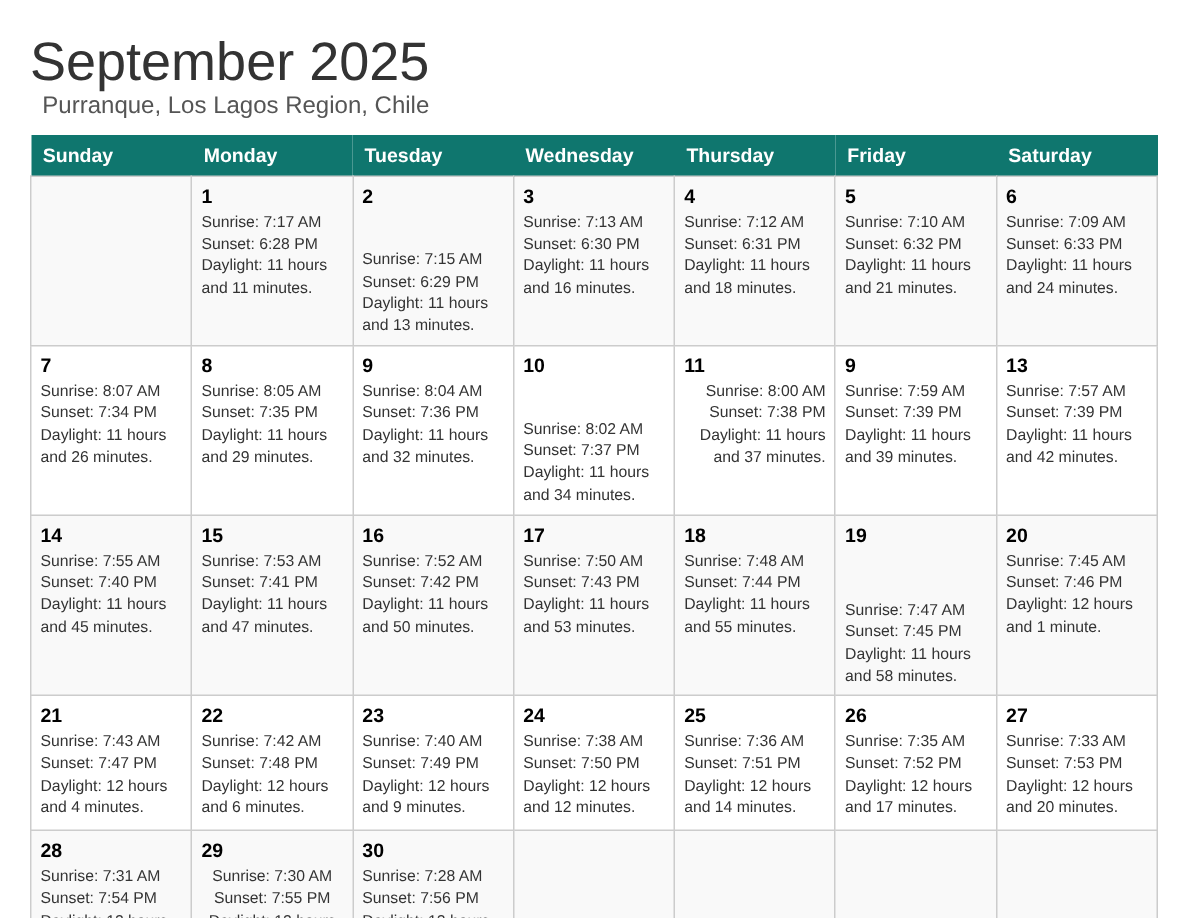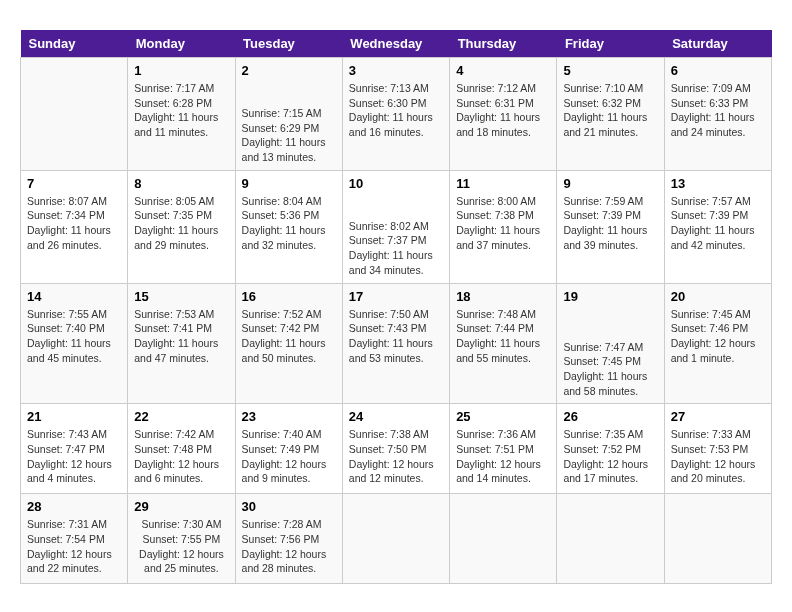--- a/index.html
+++ b/index.html
@@ -42,21 +42,21 @@
     .location-title {
       font-size: 16px;
       color: #555;
     }
     table {
       width: 100%;
       border-collapse: collapse;
       font-size: 11px;
     }
     thead th {
-      background: #4c1d95;
+      background: #0f766e;
       color: #fff;
       text-align: left;
       padding: 6px 8px;
       font-size: 13px;
       font-weight: bold;
     }
     tbody td {
       border: 1px solid #ccc;
       vertical-align: top;
       padding: 5px 6px;
@@ -76,20 +76,24 @@
       line-height: 1.4;
     }
     tbody tr:nth-child(odd) td { background: #f9f9f9; }
     tbody tr:nth-child(even) td { background: #fff; }
     tbody td:first-child { border-left: 1px solid #ccc; }
   </style>
 </head>
 <body>
 
 <div class="header">
+  <div class="title-area">
+    <div class="month-title">September 2025</div>
+    <div class="location-title">Purranque, Los Lagos Region, Chile</div>
+  </div>
 </div>
 
 <table>
   <thead>
     <tr id="header-row">
         <th>Sunday</th>
         <th>Monday</th>
         <th>Tuesday</th>
         <th>Wednesday</th>
         <th>Thursday</th>
@@ -154,34 +158,34 @@
         <td>
           <span class="day-number">8</span>
           <div class="day-info" style="white-space: pre-line;">Sunrise: 8:05 AM
 Sunset: 7:35 PM
 Daylight: 11 hours
 and 29 minutes.</div>
         </td>
         <td>
           <span class="day-number">9</span>
           <div class="day-info" style="white-space: pre-line;">Sunrise: 8:04 AM
-Sunset: 5:36 PM
+Sunset: 7:36 PM
 Daylight: 11 hours
 and 32 minutes.</div>
         </td>
         <td>
           <span class="day-number">10</span>
           <div class="day-info" style="white-space: pre-line; margin-top: 28px;">Sunrise: 8:02 AM
 Sunset: 7:37 PM
 Daylight: 11 hours
 and 34 minutes.</div>
         </td>
         <td>
           <span class="day-number">11</span>
-          <div class="day-info" style="white-space: pre-line;">Sunrise: 8:00 AM
+          <div class="day-info" style="white-space: pre-line; text-align: right;">Sunrise: 8:00 AM
 Sunset: 7:38 PM
 Daylight: 11 hours
 and 37 minutes.</div>
         </td>
         <td>
           <span class="day-number">9</span>
           <div class="day-info" style="white-space: pre-line;">Sunrise: 7:59 AM
 Sunset: 7:39 PM
 Daylight: 11 hours
 and 39 minutes.</div>

